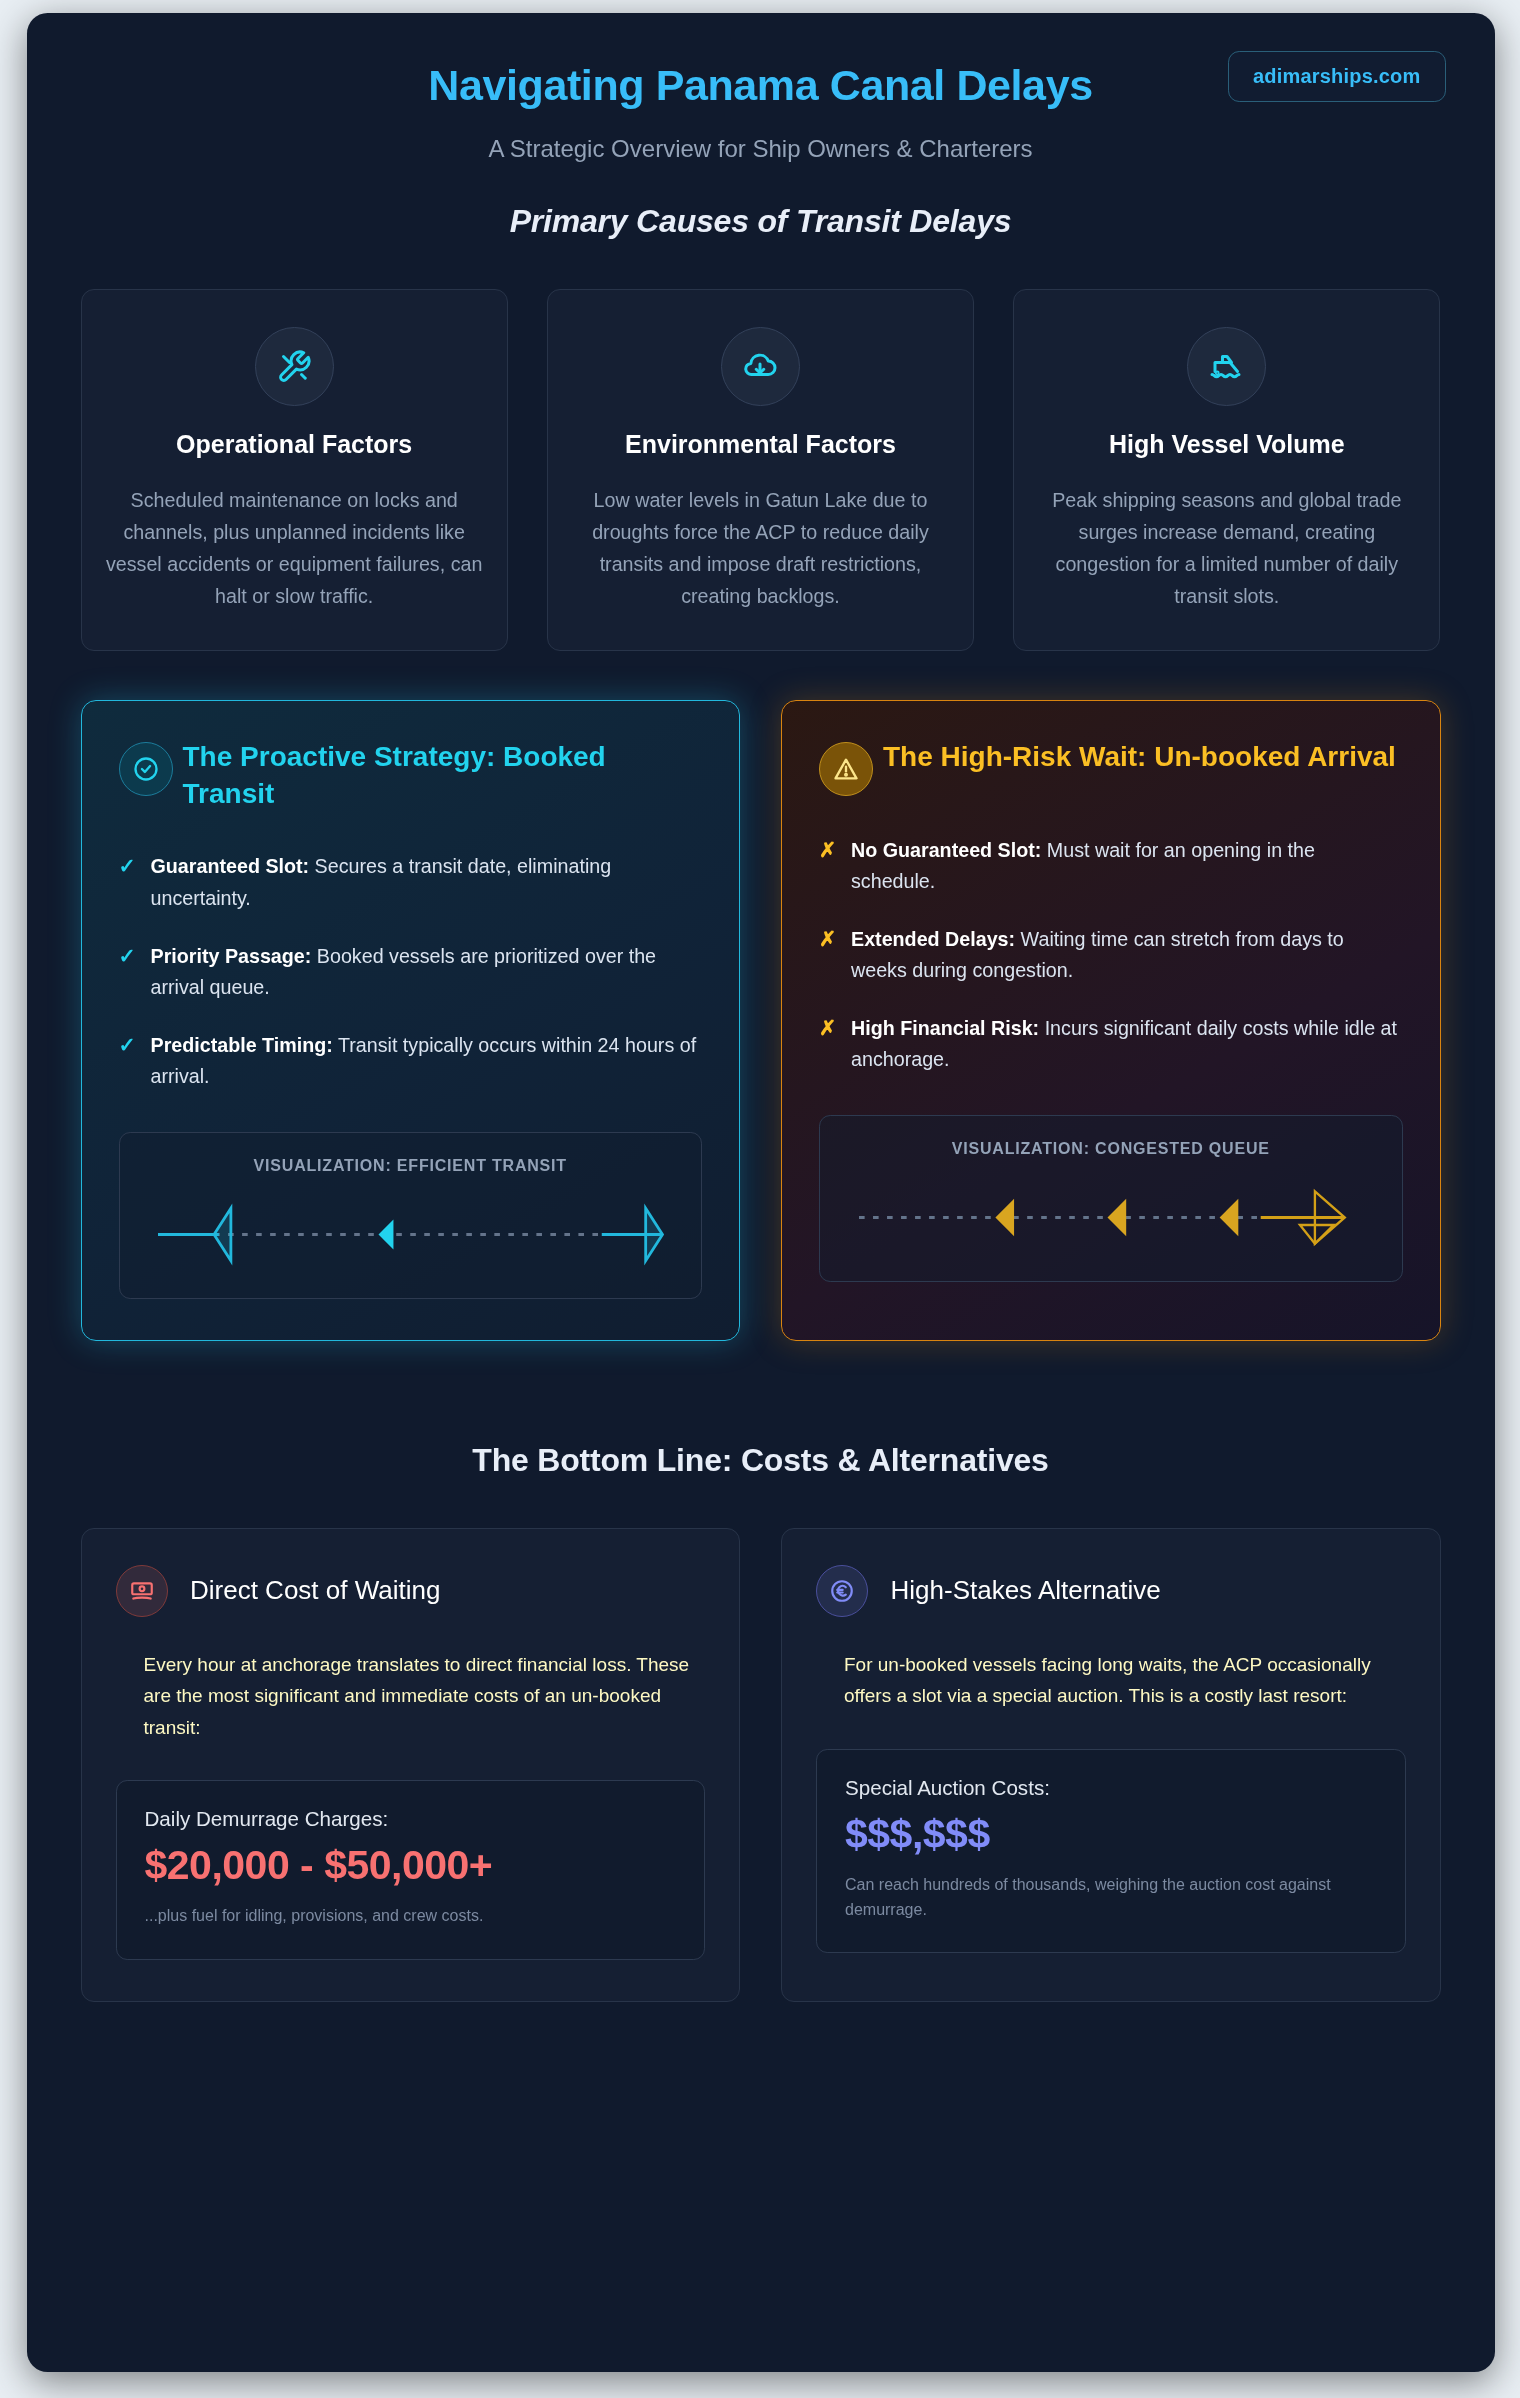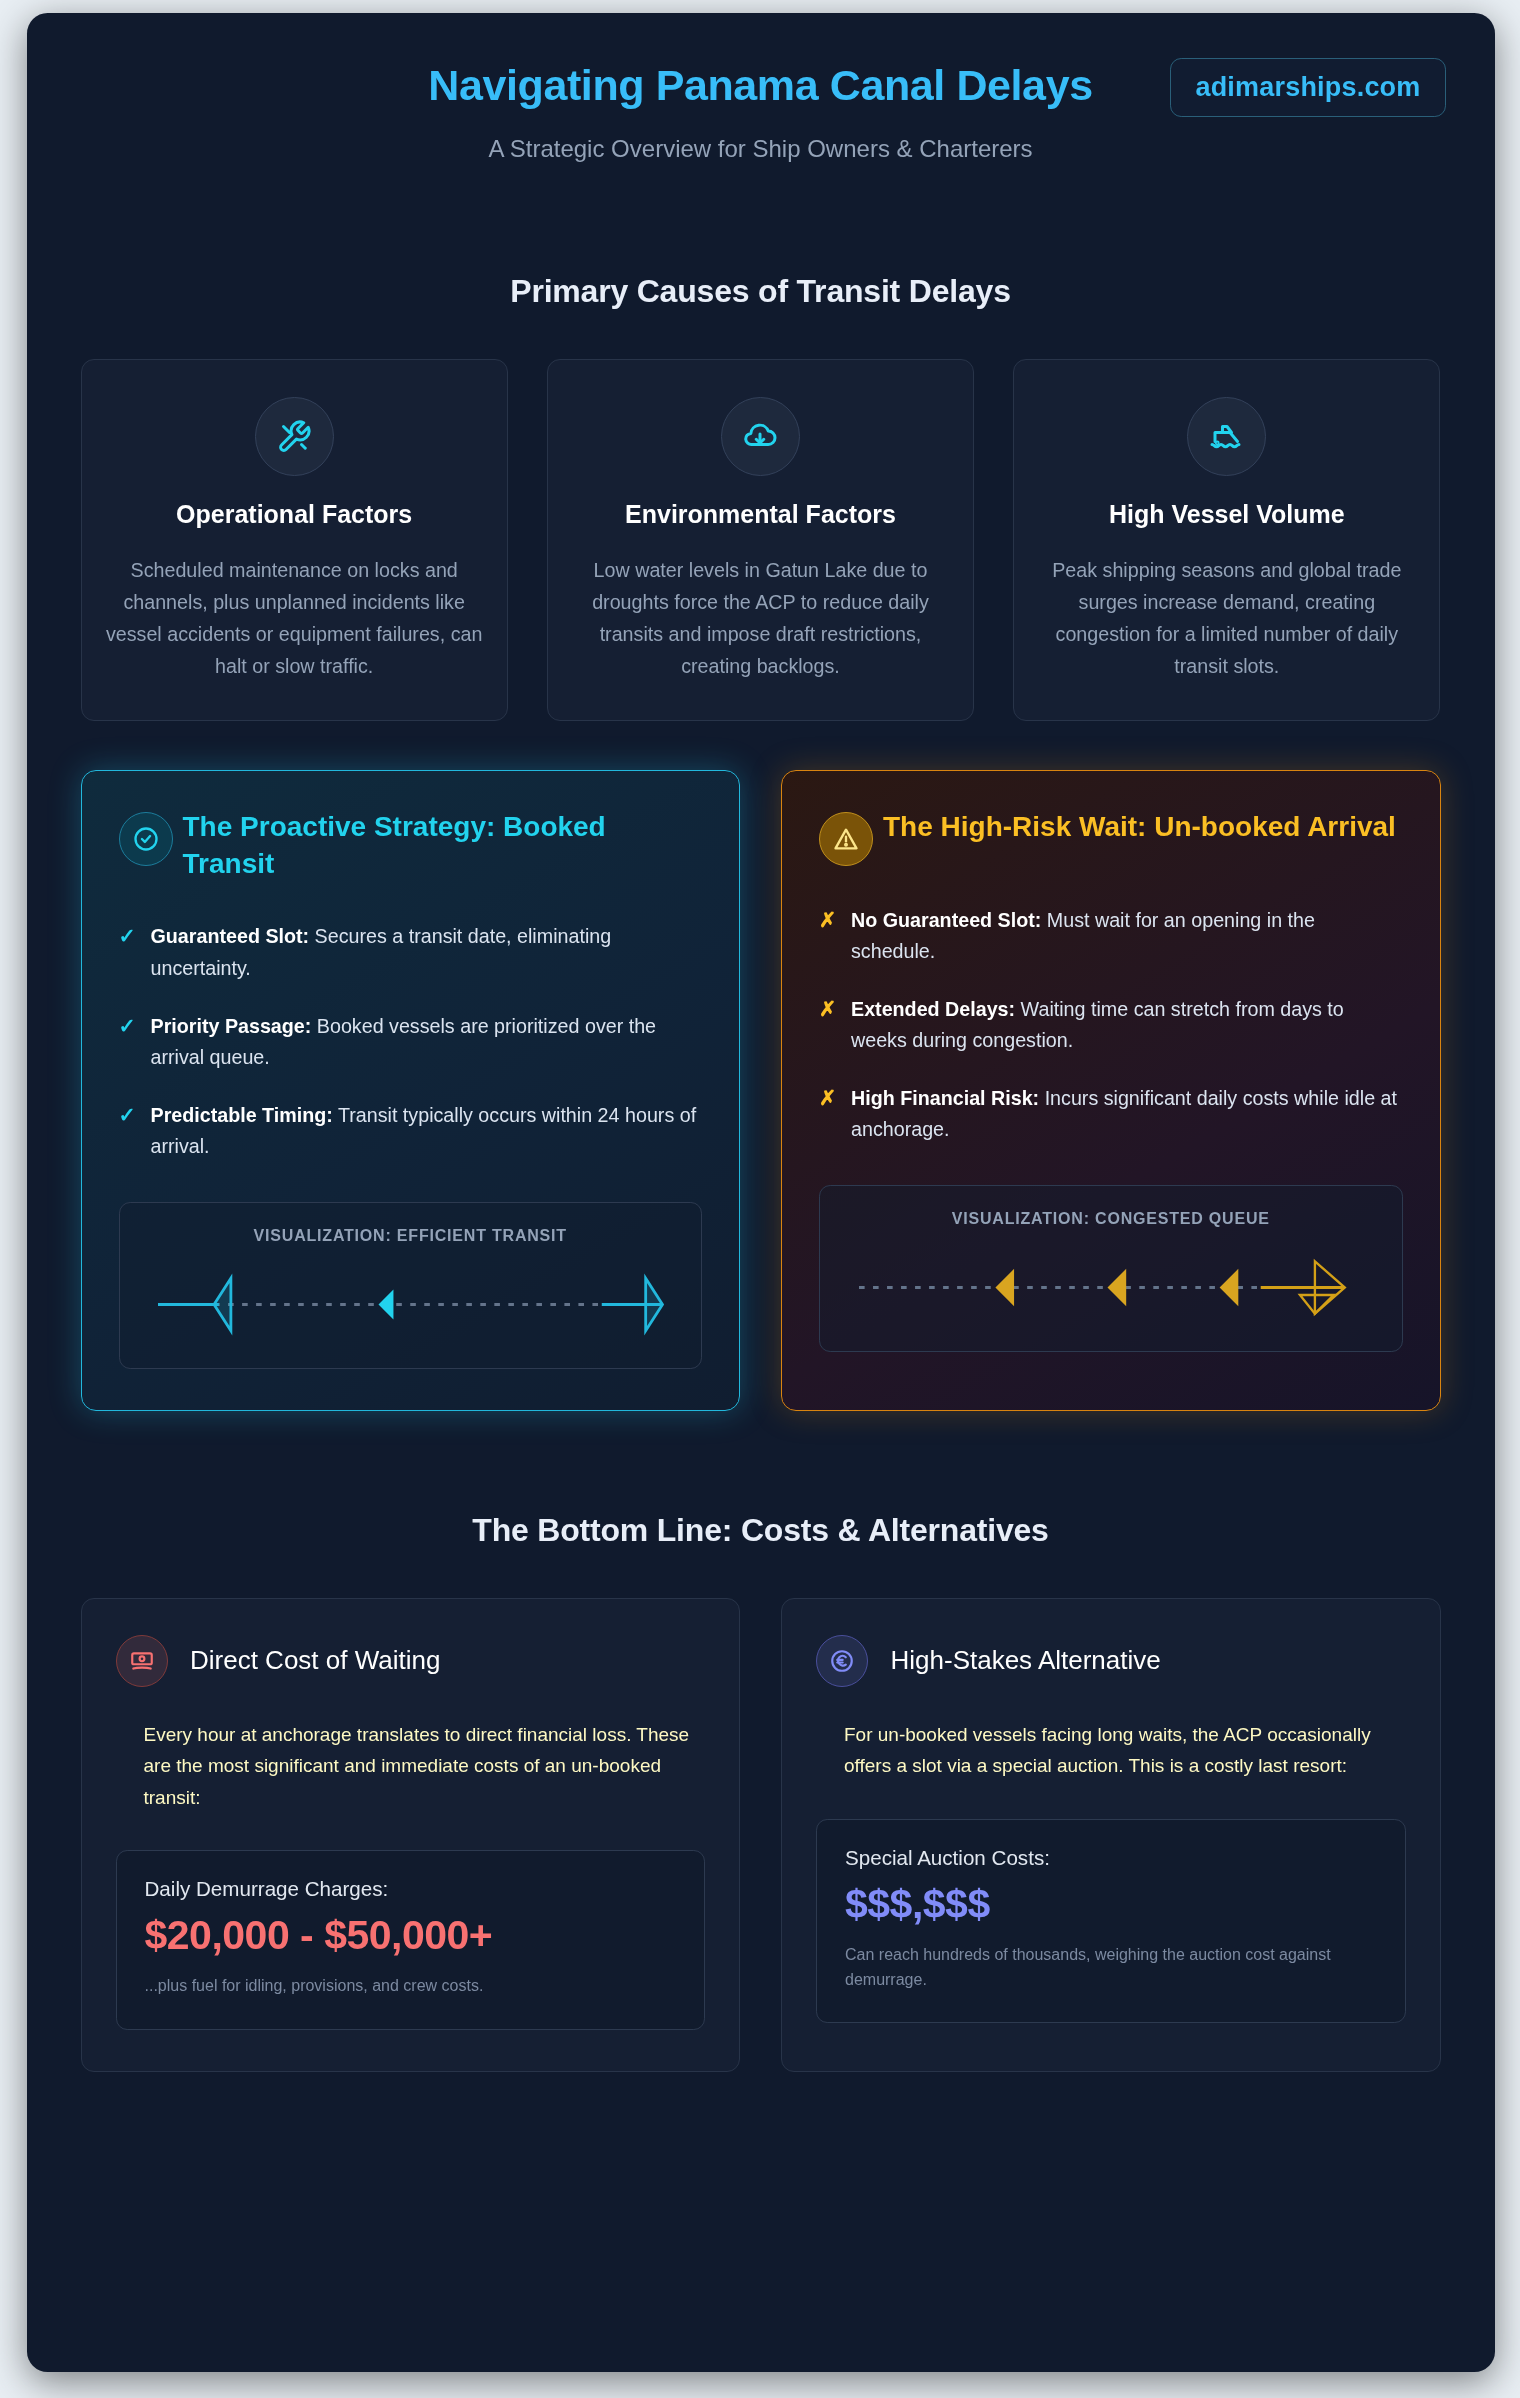--- a/index.html
+++ b/index.html
@@ -19,26 +19,26 @@
     border-radius:20.6px;
     padding:0 0 75px 0;
     position:relative;
     box-shadow:0 9.4px 37px rgba(0,0,0,.45);
     overflow:hidden;
   }
 
   
   .hero { padding:49px 0 5.6px 0; position:relative; }
   .badge {
-    position:absolute; top:45px; right:49px;
+    position:absolute; top:38px; right:49px;
     border:0.9px solid #2a5f79;
     border-radius:11.2px;
     padding:13px 24px;
     color:#38bdf8;
-    font-size:27px;
+    font-size:20px;
     font-weight:bold;
     letter-spacing:0.2px;
     background:rgba(20,35,58,.35);
   }
   .title {
     text-align:center;
     font-size:43px;
     font-weight:bold;
     color:#38bdf8;
     letter-spacing:-0.4px;
@@ -53,21 +53,21 @@
   }
 
   
   .section-title {
     text-align:center;
     color:#e8eef8;
     font-size:32px;
     font-weight:bold;
     letter-spacing:-0.2px;
   }
-  .s1-title { margin-top:104px; }
+  .s1-title { margin-top:34px;font-style:italic; }
   .s2-title { margin-top:105px; }
   .s3-title { margin-top:101px; }
 
   
   .causes {
     display:flex;
     gap:39px;
     padding:0 54px;
     margin-top:49px;
   }

